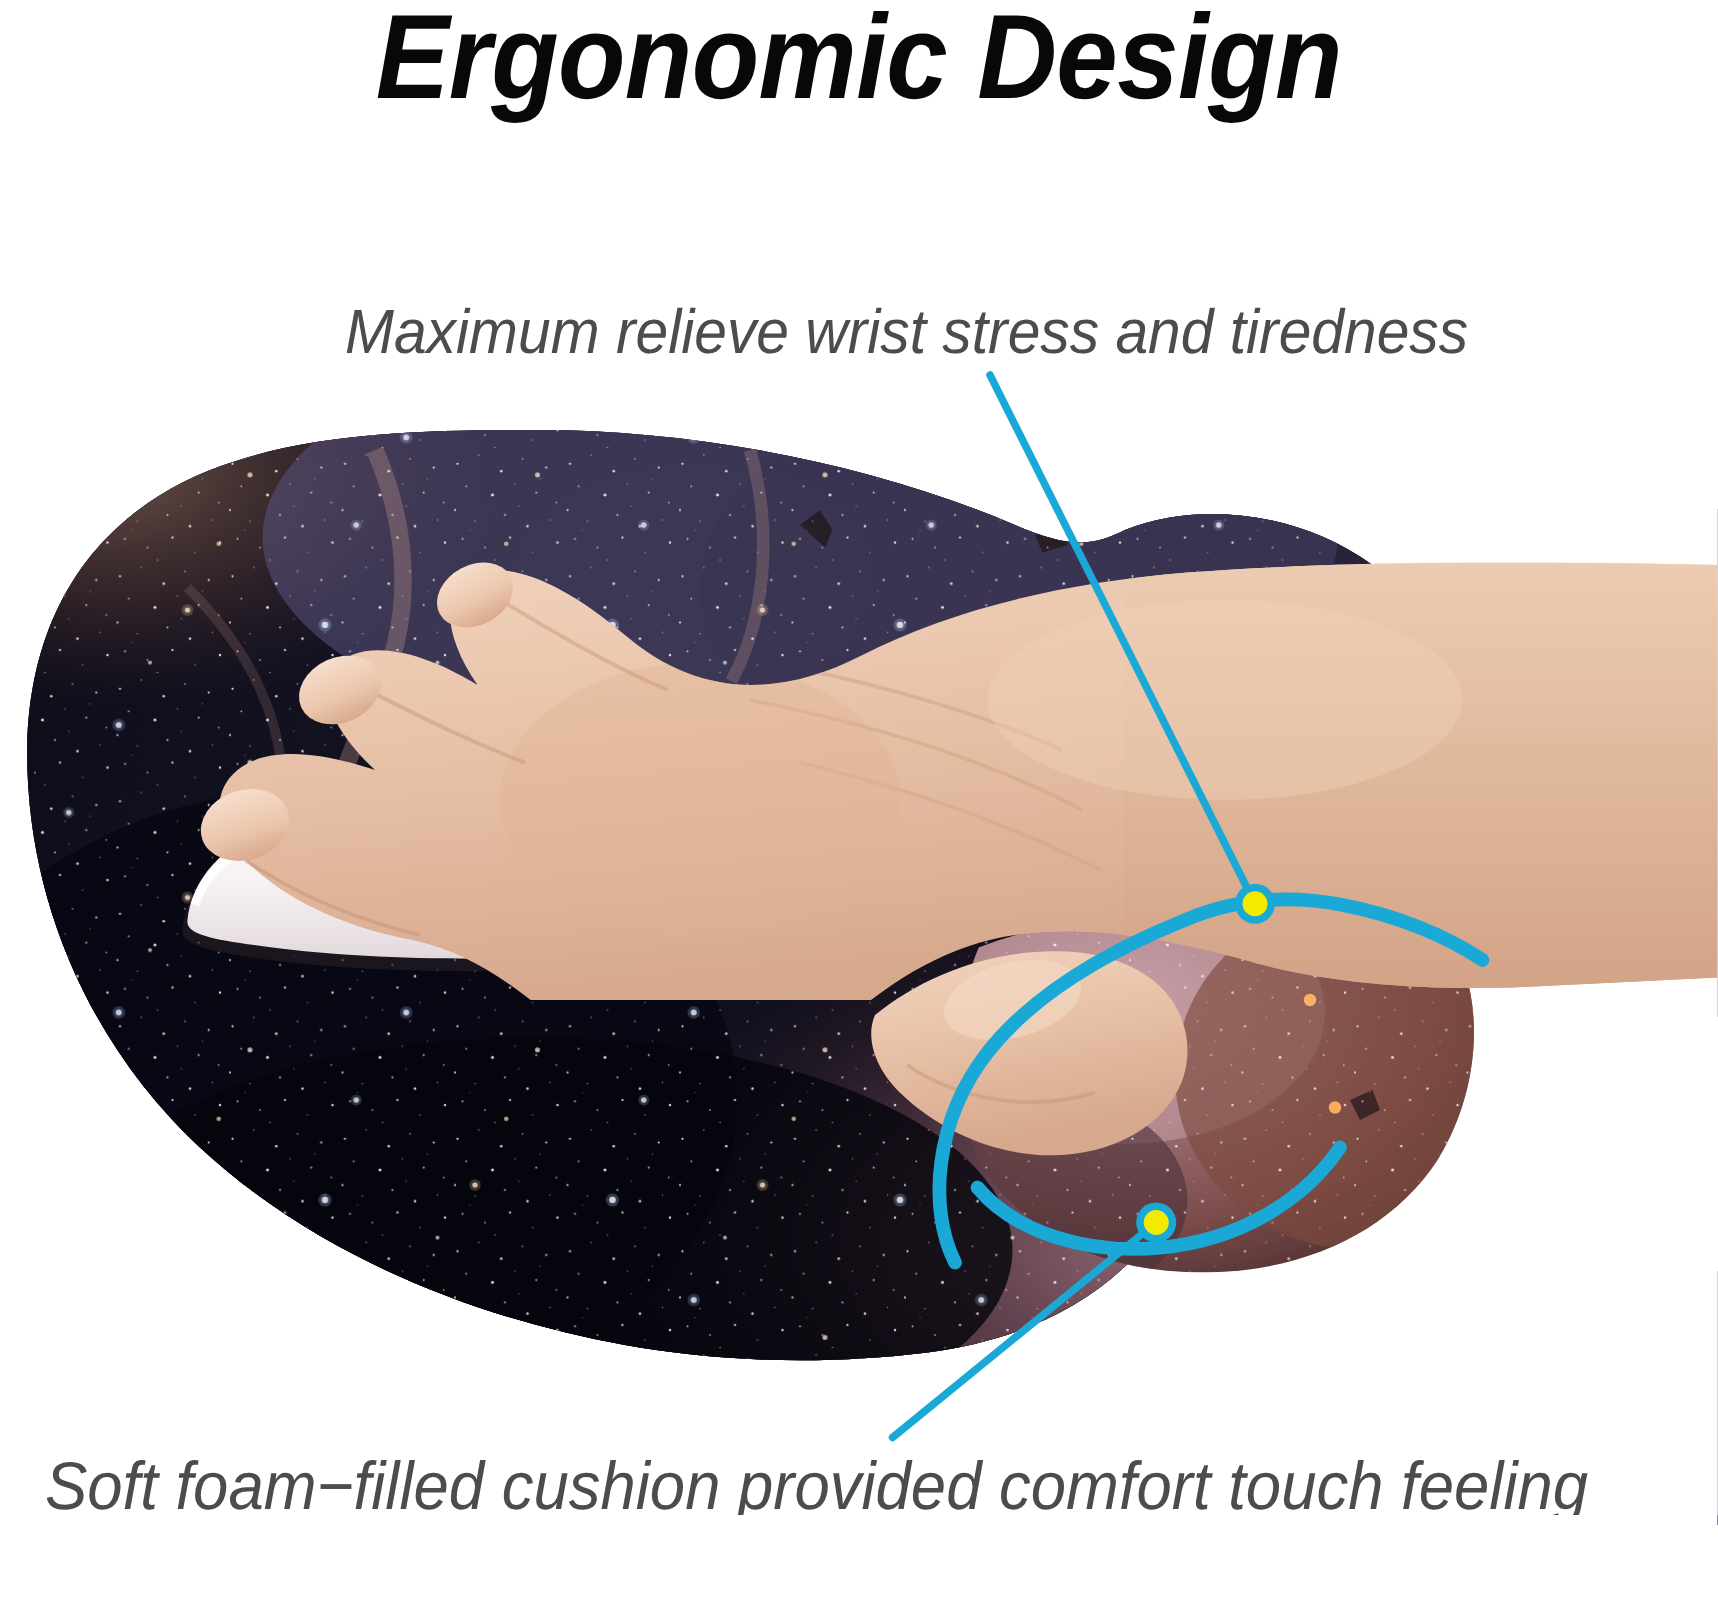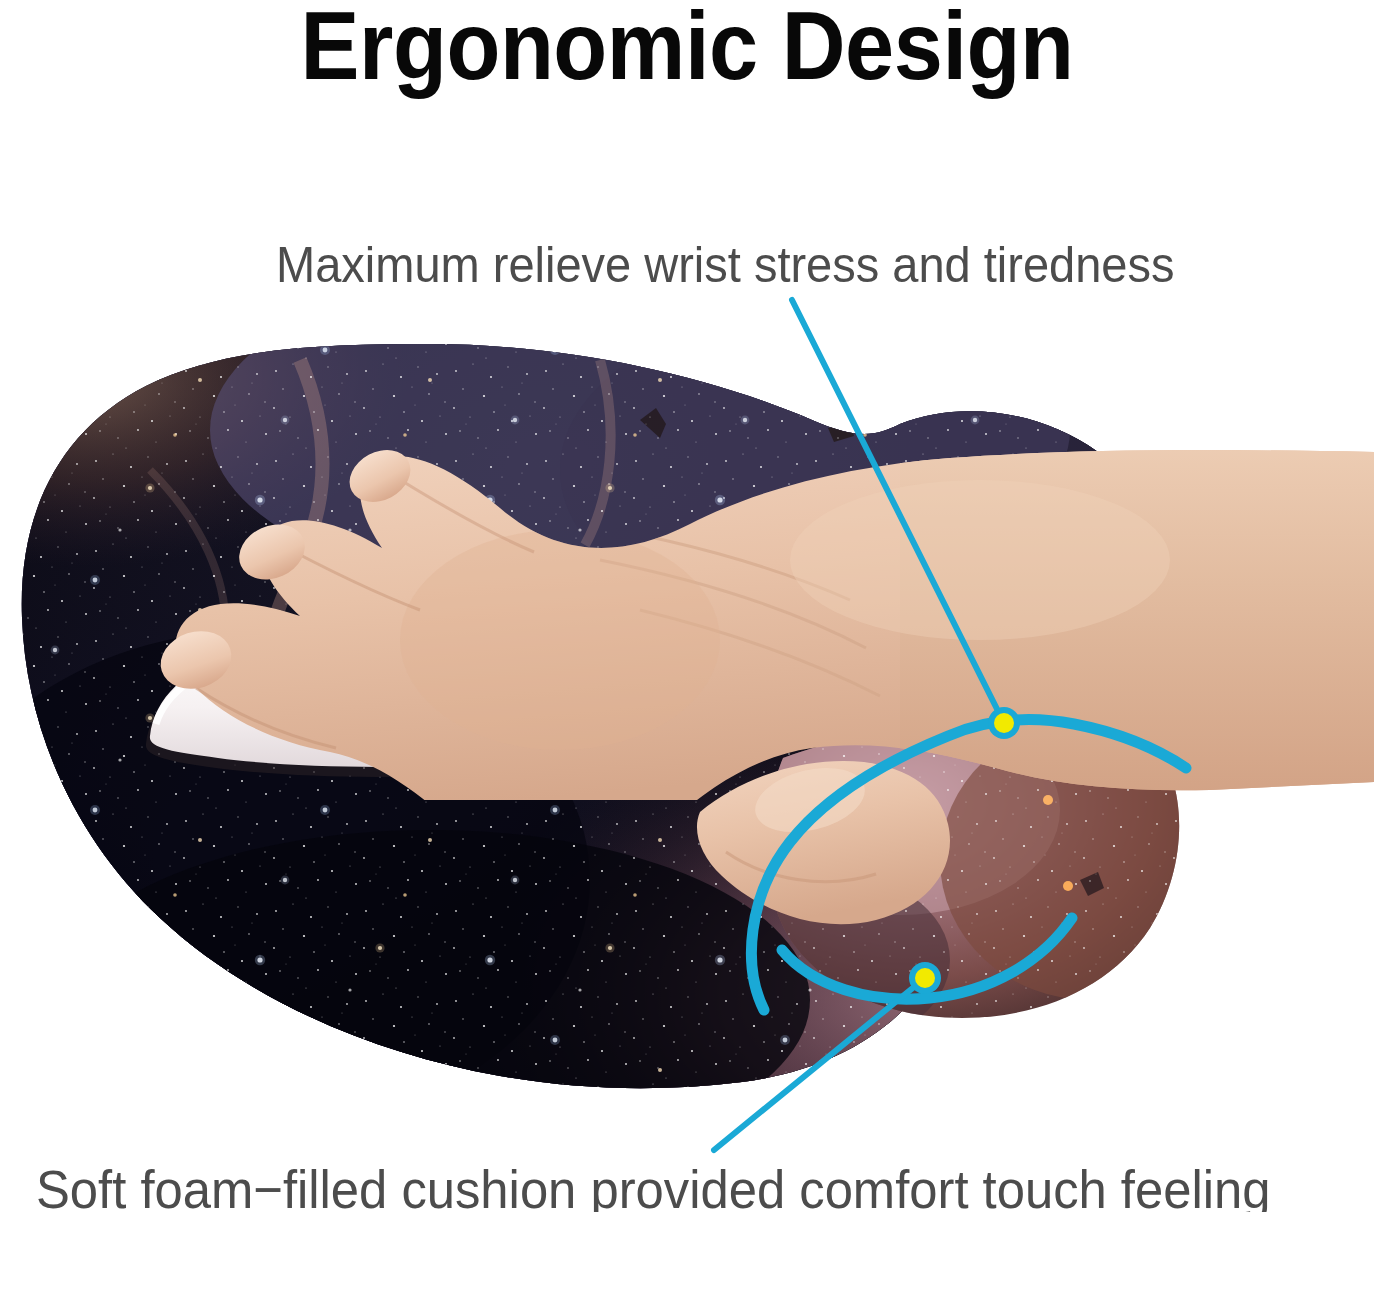--- a/index.html
+++ b/index.html
@@ -10,20 +10,21 @@
   }
   body {
     font-family: "Liberation Sans", "DejaVu Sans", sans-serif;
   }
   #stage {
     position: relative;
     width: 1374px;
     height: 1212px;
     background: #ffffff;
     overflow: hidden;
+    font-style: italic;
   }
 
   
   #headline {
     position: absolute;
     left: 0;
     top: -2px;
     width: 1374px;
     text-align: center;
     font-family: "Liberation Sans Narrow", "Liberation Sans", sans-serif;

